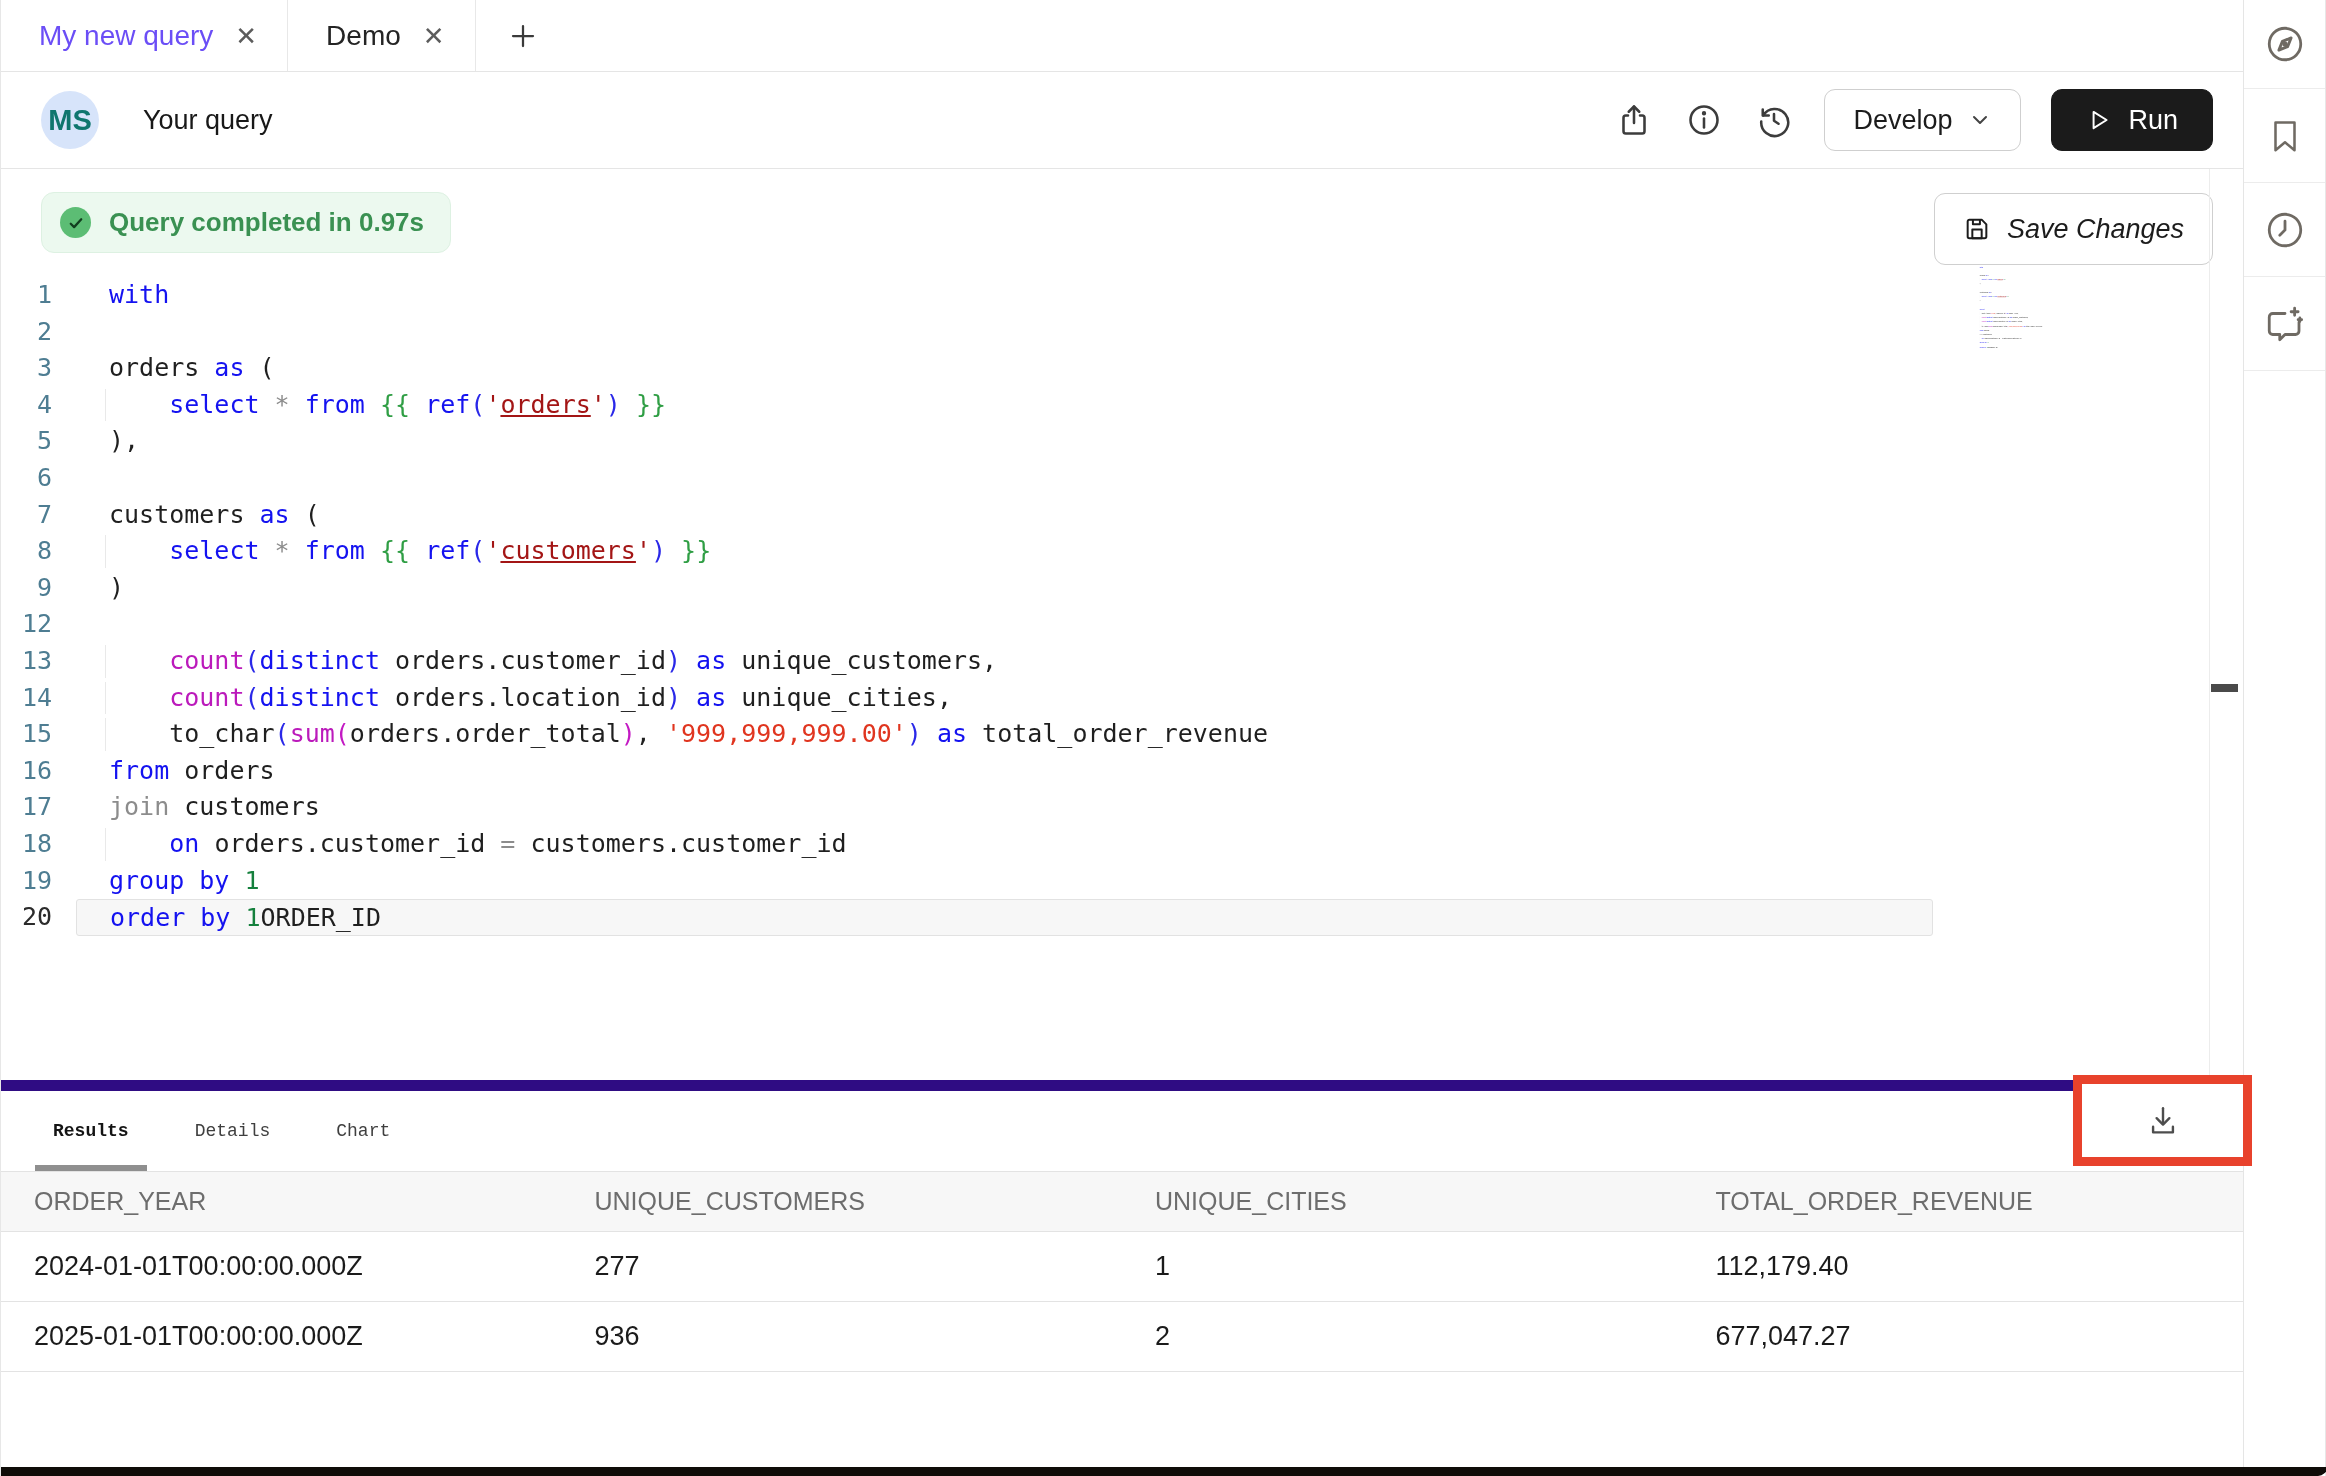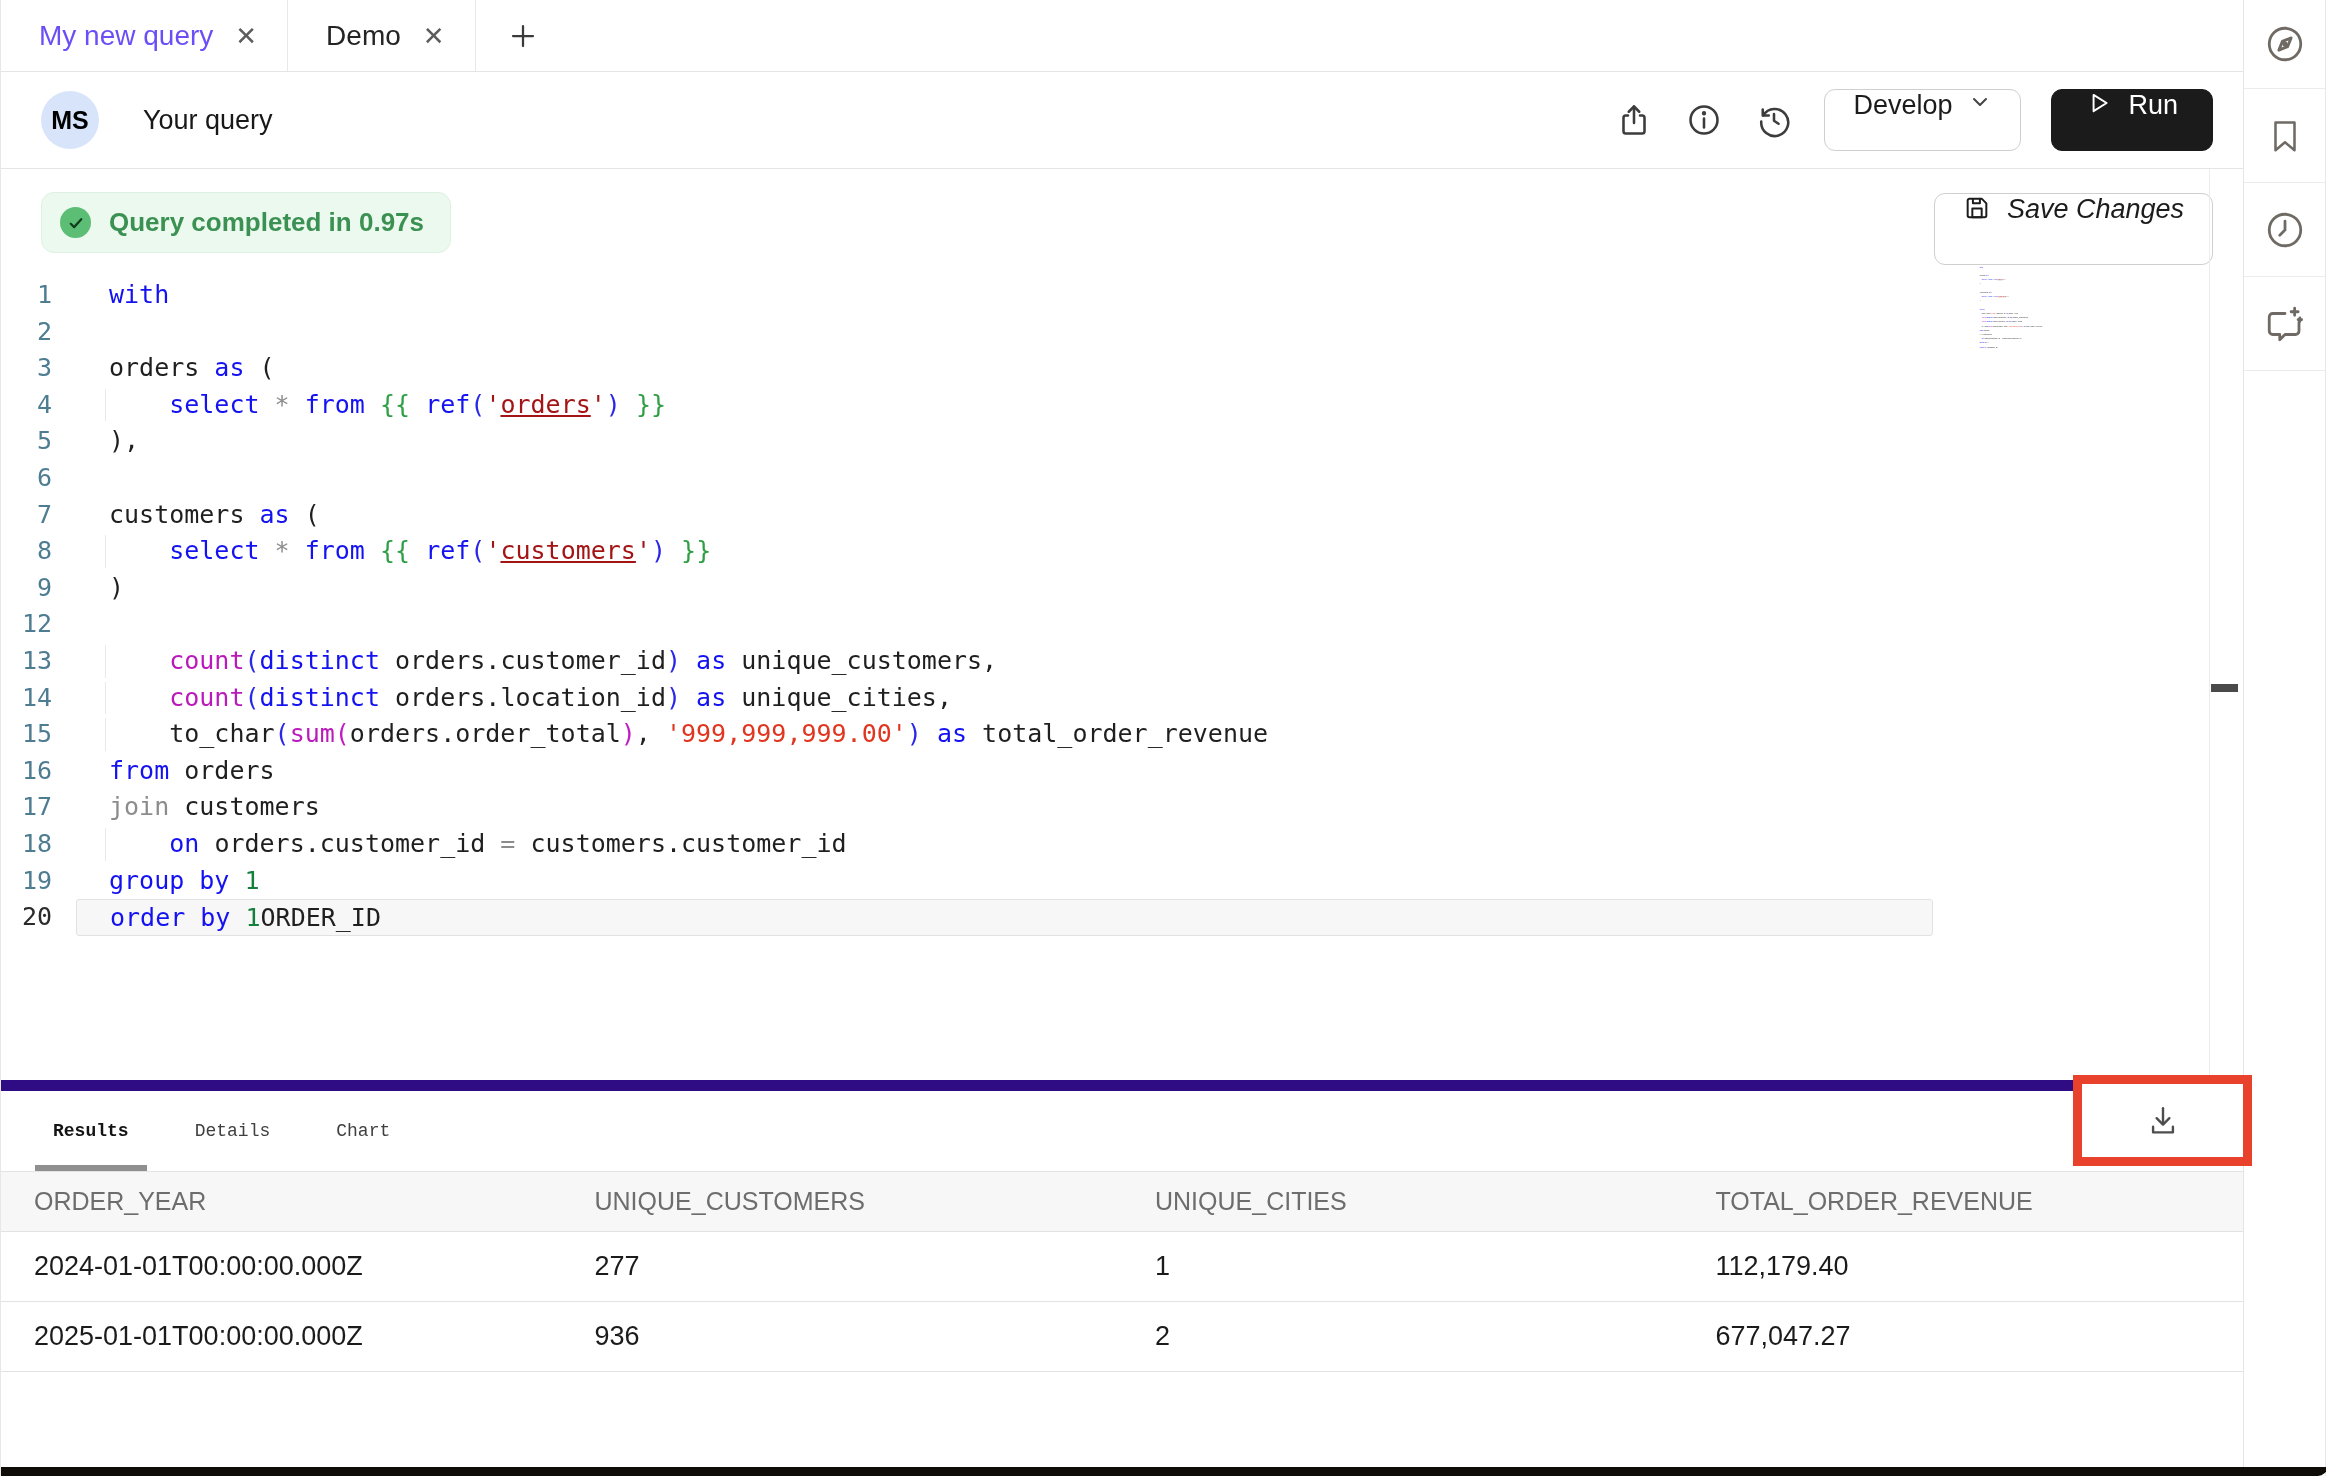--- a/index.html
+++ b/index.html
@@ -14,27 +14,27 @@
   .tab { display:flex; align-items:center; gap:22px; padding:0 30px 0 38px; cursor:pointer; }
   .tab .tab-label { font-size:28px; color:#242424; }
   .tab.active .tab-label { color:#6b4ef6; }
   .tab-close { font-size:26px; color:#5c5c5c; line-height:1; }
   .tab-divider { width:1px; background:#e8e8e8; }
   .tab-add { display:flex; align-items:center; padding:0 32px; color:#3a3a3a; cursor:pointer; }
 
   
   .querybar { height:97px; border-bottom:1px solid #e5e5e5; display:flex; align-items:center;
     padding:0 30px 0 40px; }
-  .avatar { width:58px; height:58px; border-radius:50%; background:#d7e4fa; color:#000000;
-    font-weight:bold; font-size:25px; display:flex; align-items:center; justify-content:center; }
+  .avatar { width:58px; height:58px; border-radius:50%; background:#d7e4fa; color:#0f766e;
+    font-weight:bold; font-size:29px; display:flex; align-items:center; justify-content:center; }
   .query-title { margin-left:44px; font-size:27px; color:#181818; }
   .qb-right { margin-left:auto; display:flex; align-items:center; gap:30px; }
   .icon-btn { width:40px; height:40px; display:flex; align-items:center; justify-content:center;
     color:#3c3c3c; cursor:pointer; }
-  .btn { display:flex; align-items:flex-start; gap:16px; height:62px; border:1.5px solid #cfcfcf;
+  .btn { display:flex; align-items:center; gap:16px; height:62px; border:1.5px solid #cfcfcf;
     border-radius:11px; background:#fff; padding:0 28px; font-size:27px; color:#1c1c1c; cursor:pointer; }
   .btn-run { background:#1b1b1b; border-color:#1b1b1b; color:#ffffff; padding:0 34px; }
 
   
   .editor { position:relative; height:911px; background:#ffffff; overflow:hidden; }
   .status-pill { position:absolute; left:40px; top:23px; height:61px; display:flex; align-items:center;
     gap:18px; background:#ecf9ef; border:1px solid #ddf1e2; border-radius:13px; padding:0 26px 0 18px; }
   .check-circle { width:31px; height:31px; border-radius:50%; background:#5cbd74; display:flex;
     align-items:center; justify-content:center; }
   .status-text { font-size:26px; font-weight:bold; color:#3a9152; }

